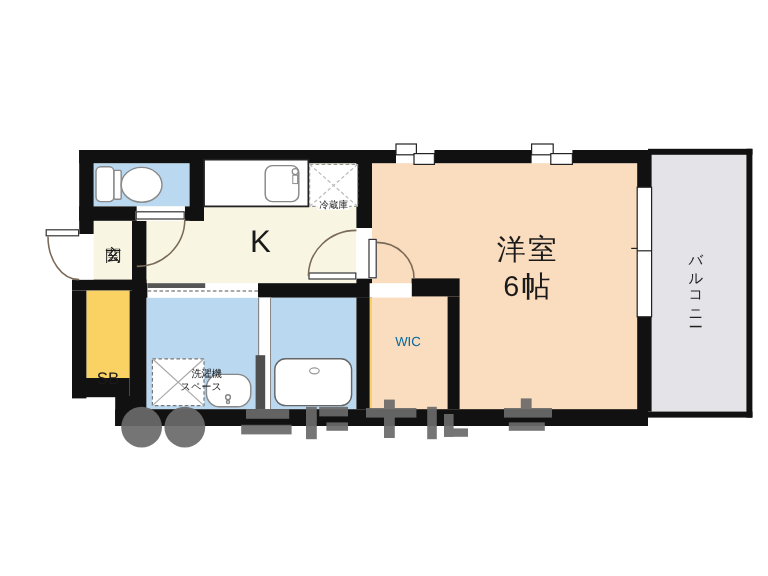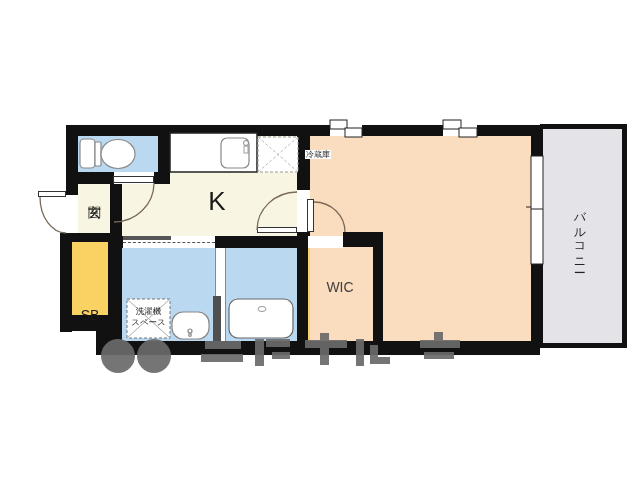--- a/index.html
+++ b/index.html
@@ -151,18 +151,19 @@
       <rect x="370" y="357" width="20" height="7"></rect>
       <rect x="420" y="340" width="40" height="8"></rect>
       <rect x="434" y="332" width="9" height="9"></rect>
       <rect x="424" y="352" width="30" height="7"></rect>
     </g>
   </svg>
 
   <div class="lbl vert" style="left:86px;top:194px;font-size:13px;letter-spacing:2px;">玄関</div>
   <div class="lbl" style="left:76px;top:270px;width:28px;text-align:center;font-size:14px;margin-top:37px;">SB</div>
   <div class="lbl" style="left:200px;top:187px;width:34px;text-align:center;font-size:26px;">K</div>
-  <div class="lbl chip" style="left:265px;top:150px;font-size:8px;margin-left:40px;">冷蔵庫</div>
-  <div class="lbl" style="left:126px;top:306px;width:45px;text-align:center;font-size:8.5px;line-height:11px;"><span>洗濯機</span><br><span>スペース</span></div>
-  <div class="lbl" style="left:316px;top:279px;width:48px;text-align:center;font-size:14px;color:#404040;">WIC</div>
+  <div class="lbl chip" style="left:265px;top:166px;font-size:8px;">冷蔵庫</div>
+  <div class="lbl" style="left:140px;top:306px;width:45px;text-align:right;font-size:8.5px;line-height:11px;"><span>洗濯機</span><br><span>スペース</span></div>
+  <div class="lbl" style="left:316px;top:279px;width:48px;text-align:center;font-size:11px;color:#0369a1;">WIC</div>
+  <div class="lbl" style="left:385px;top:193px;width:110px;text-align:center;font-size:24px;line-height:31px;letter-spacing:2px;"><span>洋室</span><br><span>6帖</span></div>
   <div class="lbl vert" style="left:572px;top:203px;font-size:12px;letter-spacing:2px;color:#222;">バルコニー</div>
 
 </div>
 
 </body></html>

